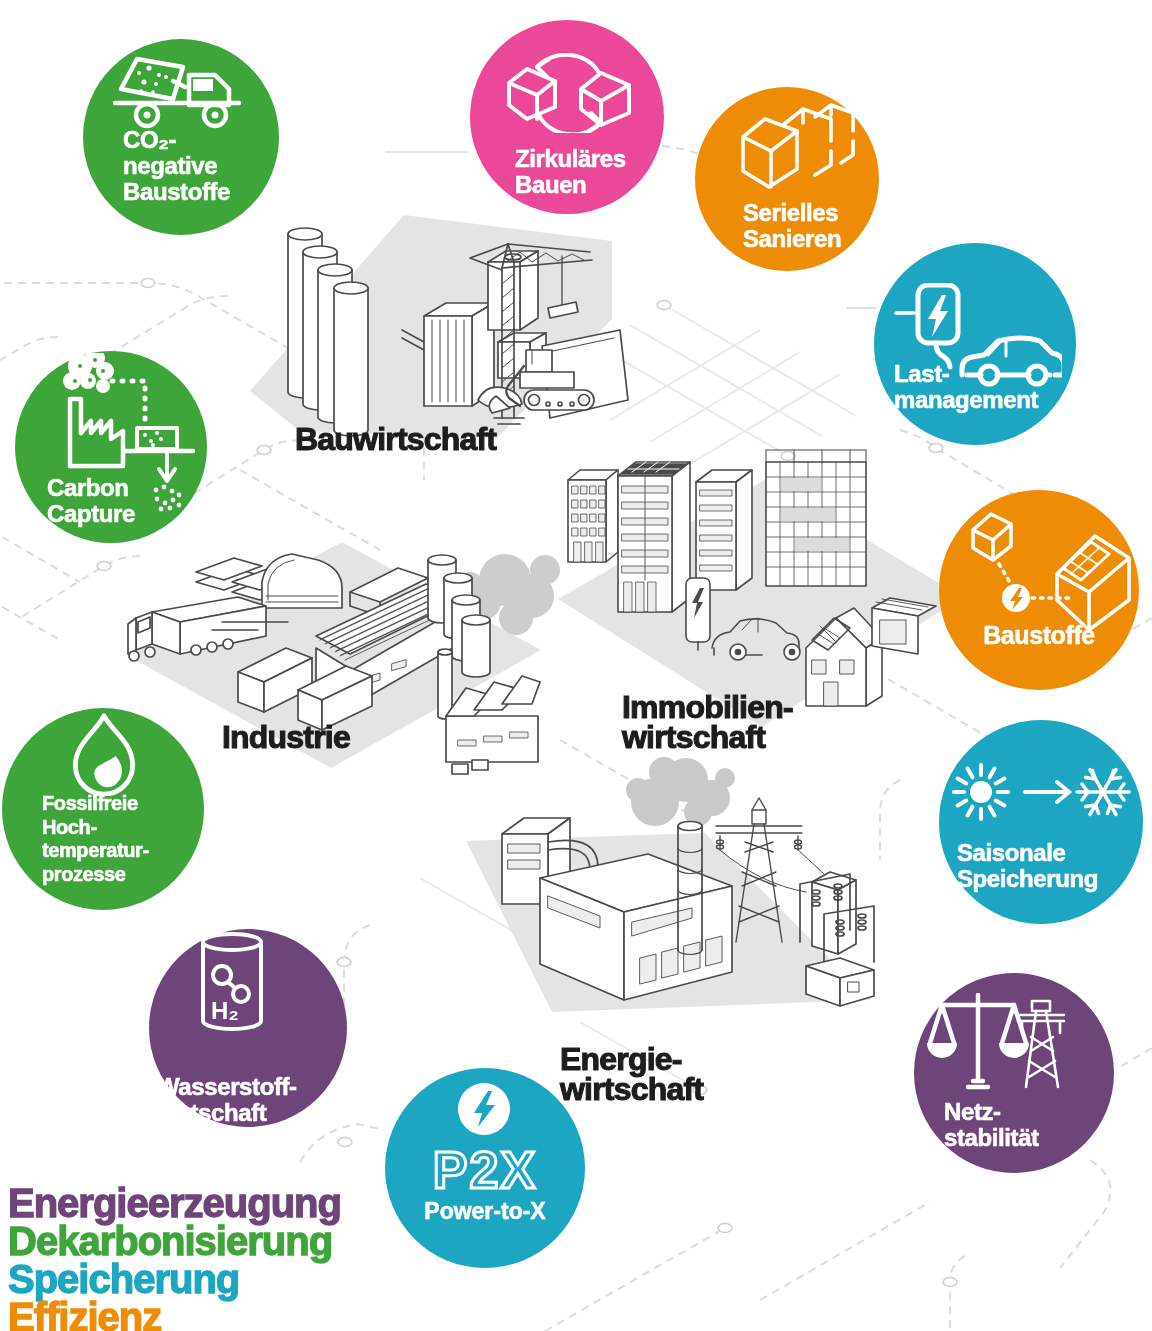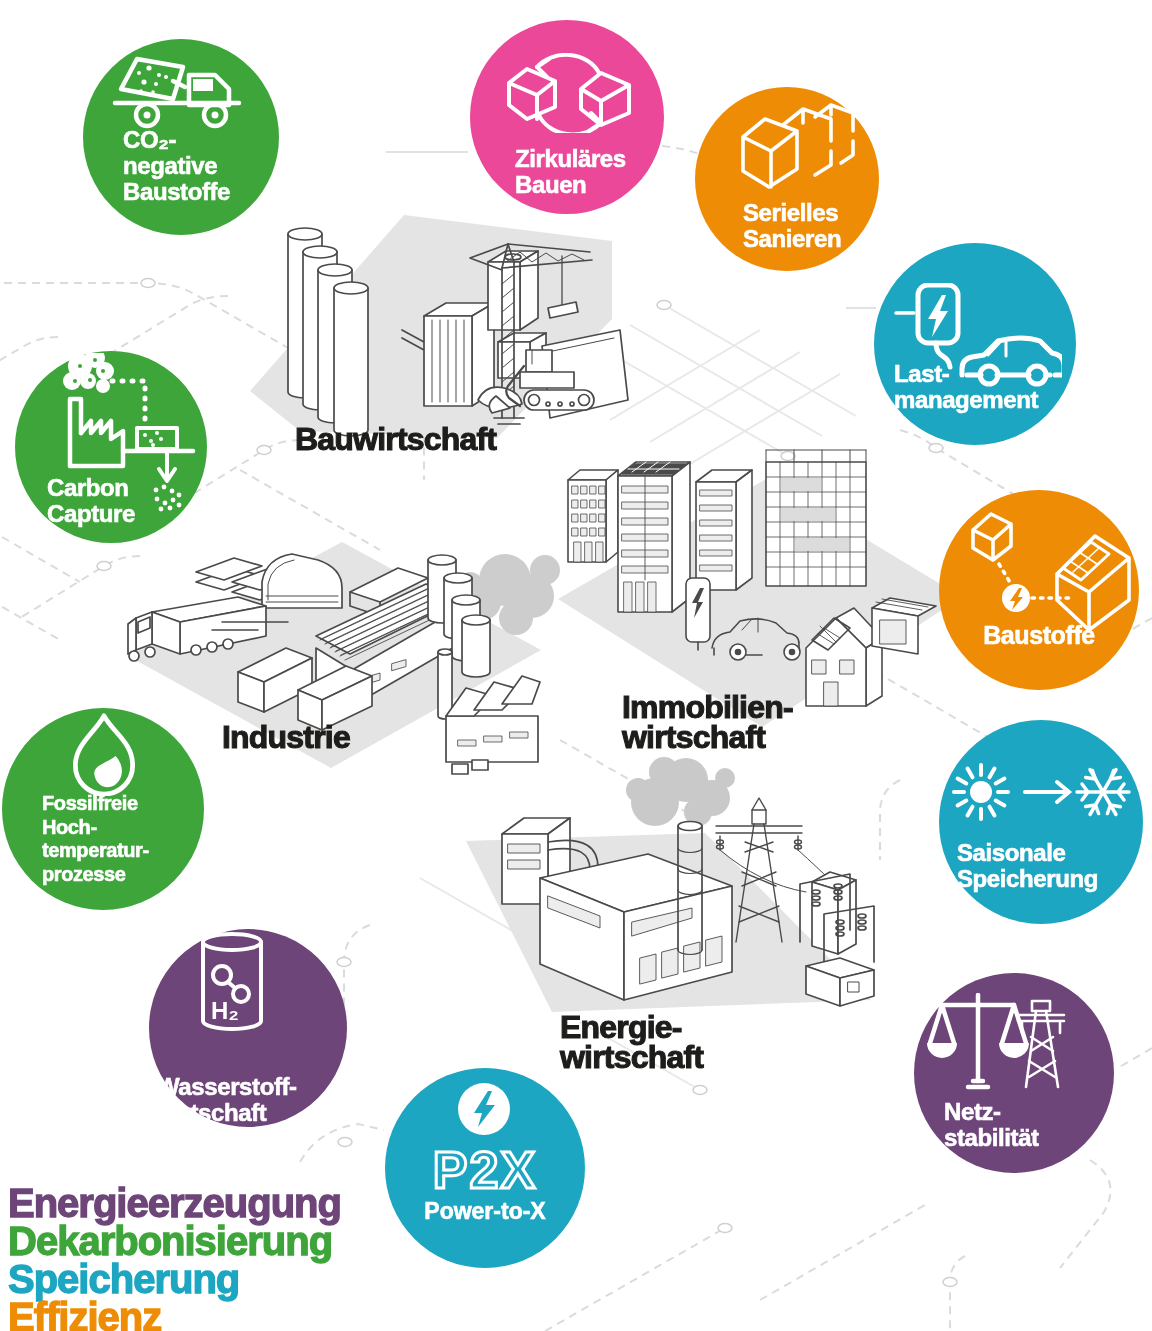--- a/index.html
+++ b/index.html
@@ -344,21 +344,21 @@
     <rect x="848" y="982" width="11" height="10" stroke-width="1"></rect>
   </g>
 </svg>
 
 <div class="seclabel" style="left:295px;top:424px;">Bauwirtschaft</div>
 <div class="seclabel" style="left:222px;top:722px;">Industrie</div>
 <div class="seclabel" style="left:622px;top:692px;">
   <div>Immobilien-</div>
   <div>wirtschaft</div>
 </div>
-<div class="seclabel" style="left:560px;top:1012px;">
+<div class="seclabel" style="left:560px;top:1044px;">
   <div>Energie-</div>
   <div>wirtschaft</div>
 </div>
 
 <div class="bubble" style="left: 83px; top: 39px; width: 196px; height: 196px; background-color: rgb(62, 165, 59);">
   <svg class="bicon" style="left:28px;top:12px;" width="140" height="80" viewBox="0 0 140 80">
     <g fill="none" stroke="#fff" stroke-width="4.5" stroke-linecap="round" stroke-linejoin="round">
       <path d="M10,38 L26,8 L72,16 L62,48 Z"></path>
       <path d="M62,30 L74,36"></path>
       <path d="M78,24 H104 L118,38 V54 H78 Z"></path>

